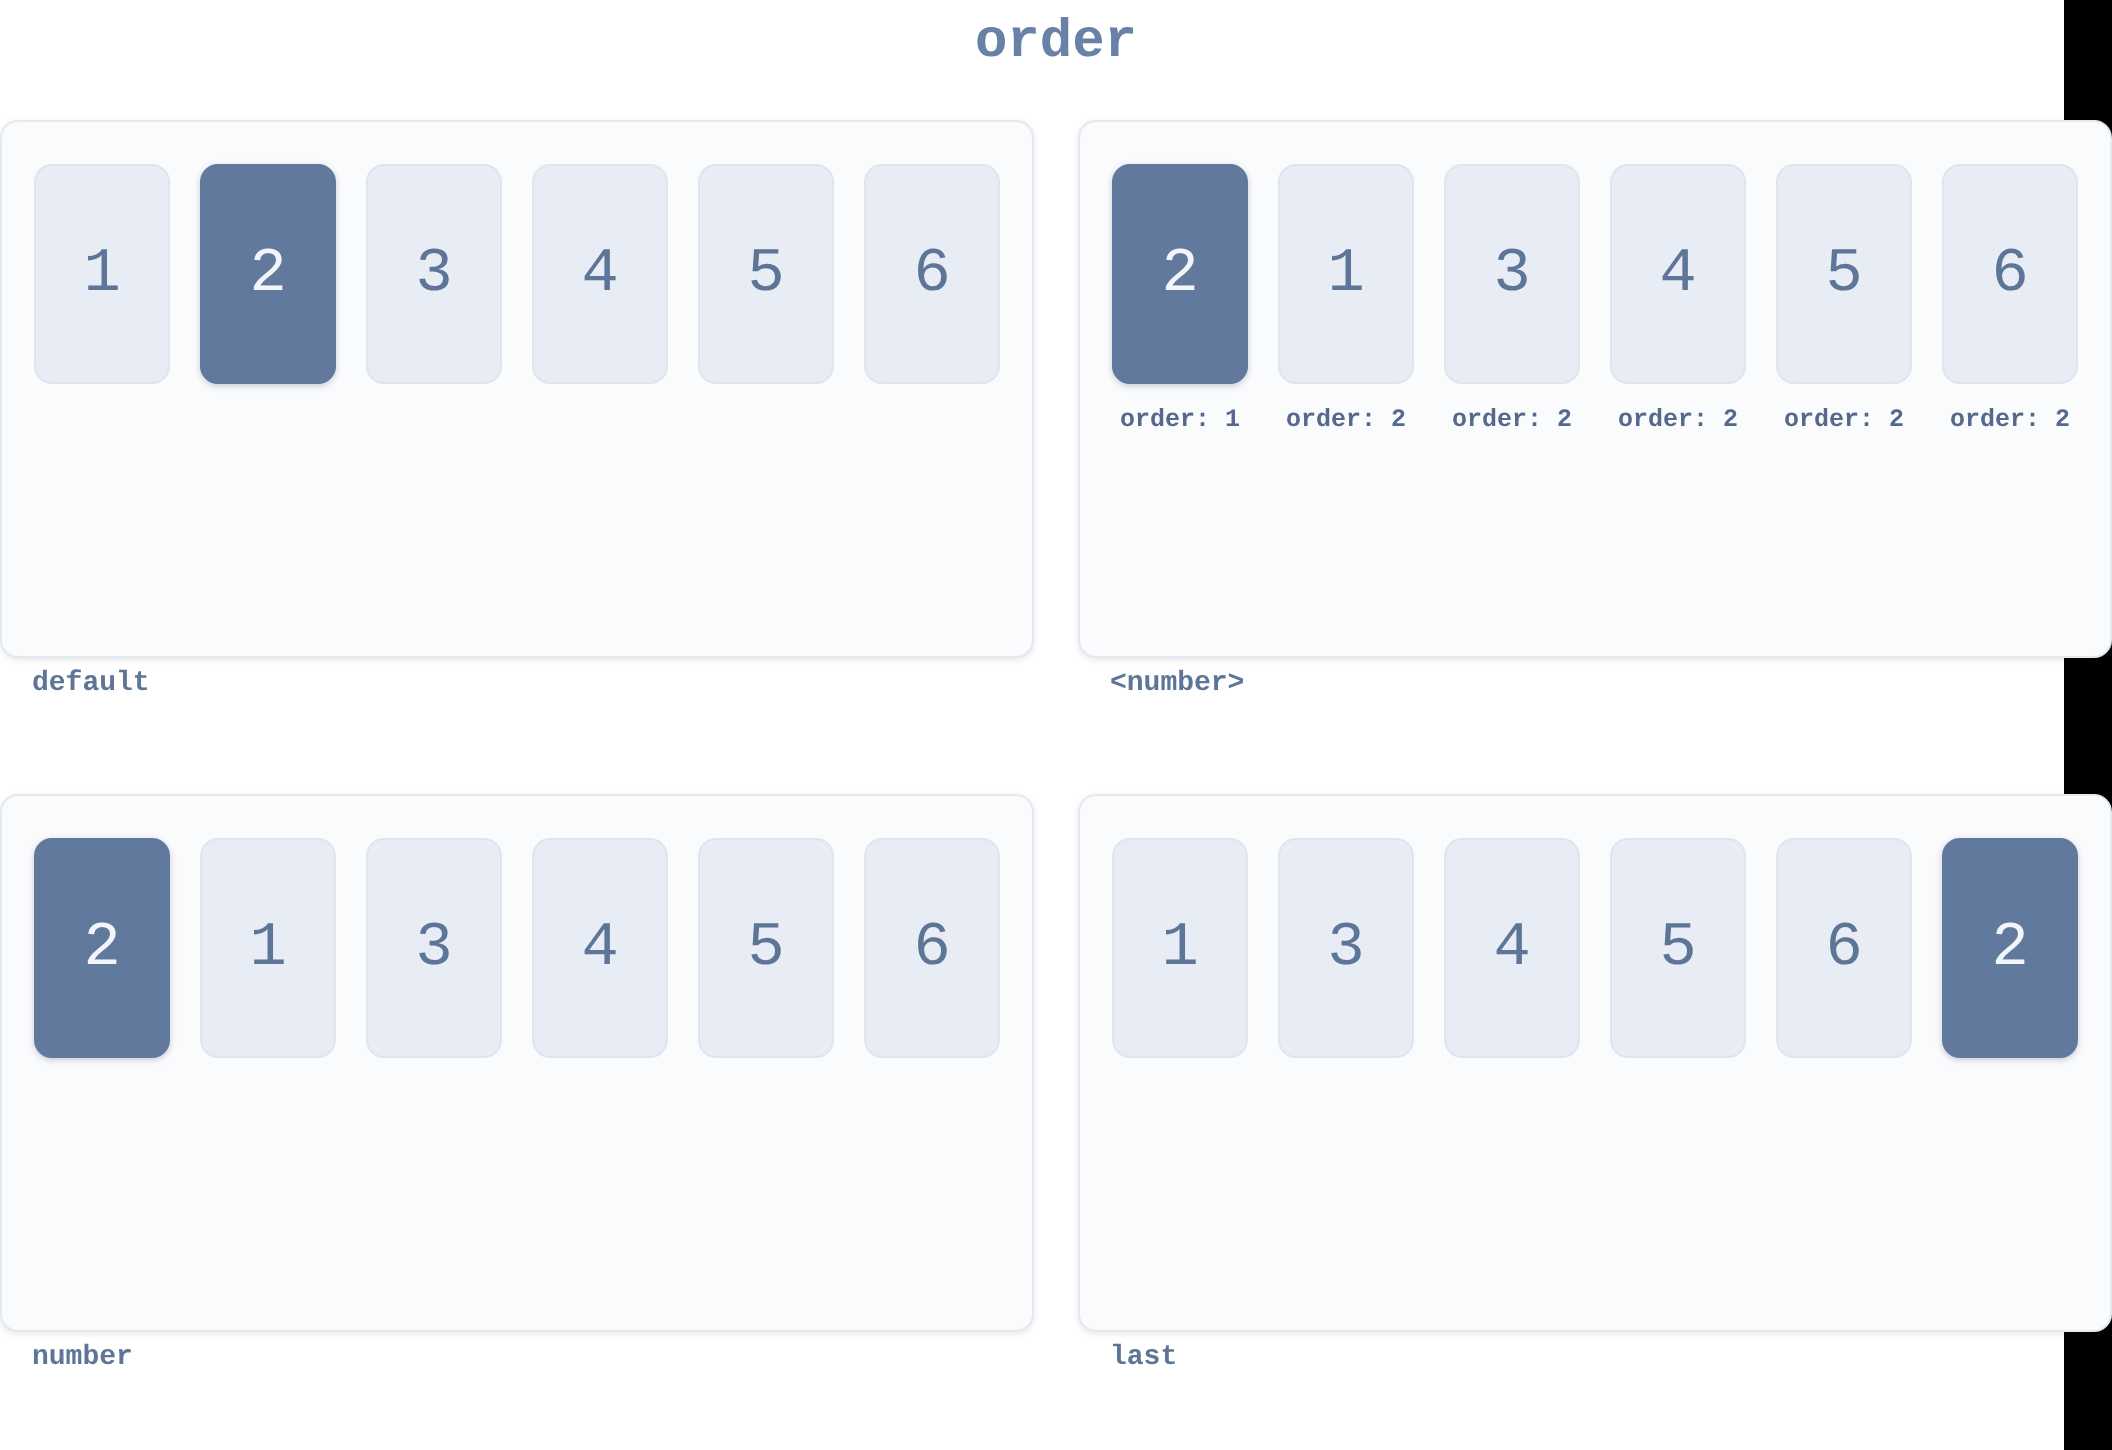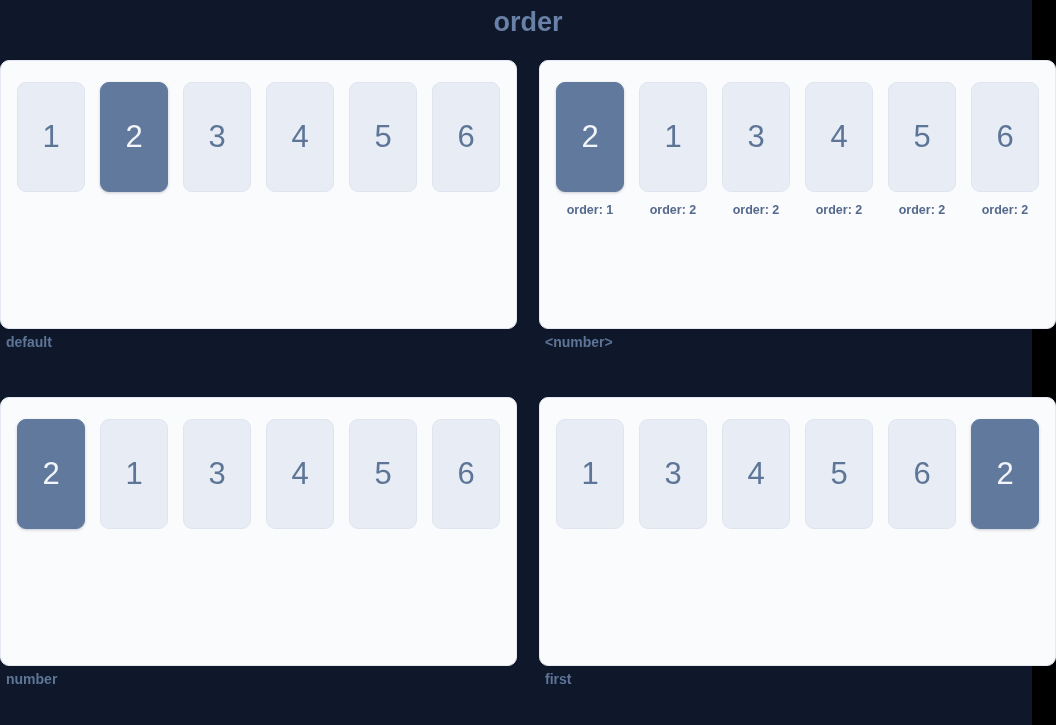--- a/index.html
+++ b/index.html
@@ -12,21 +12,22 @@
     height: 725px;
     overflow: hidden;
     font-family: "Liberation Sans", sans-serif;
     -webkit-font-smoothing: antialiased;
   }
 
   .page {
     position: relative;
     width: 1032px;
     height: 725px;
-    background: #0f172a;
+    background: #ffffff;
+    font-family: Liberation Mono, monospace;
   }
 
   
   .page-title {
     position: absolute;
     top: 5px;
     left: 0;
     width: 1056px;
     text-align: center;
     font-size: 27px;
@@ -105,21 +106,21 @@
     font-size: 12.5px;
     font-weight: bold;
     color: #55698c;
     line-height: 16px;
     white-space: nowrap;
   }
 
   .caption {
     position: absolute;
     bottom: -1px;
-    left: 6px;
+    left: 16px;
     font-size: 14px;
     font-weight: bold;
     color: #5d7596;
     line-height: 18px;
     white-space: nowrap;
   }
 </style>
 </head>
 <body>
 
@@ -226,17 +227,17 @@
               <div class="card">5</div>
             </div>
             <div class="cell">
               <div class="card">6</div>
             </div>
             <div class="cell">
               <div class="card highlight">2</div>
             </div>
           </div>
         </div>
-        <div class="caption">first</div>
+        <div class="caption">last</div>
       </div>
     </div>
 
 </div>
 
 </body></html>

